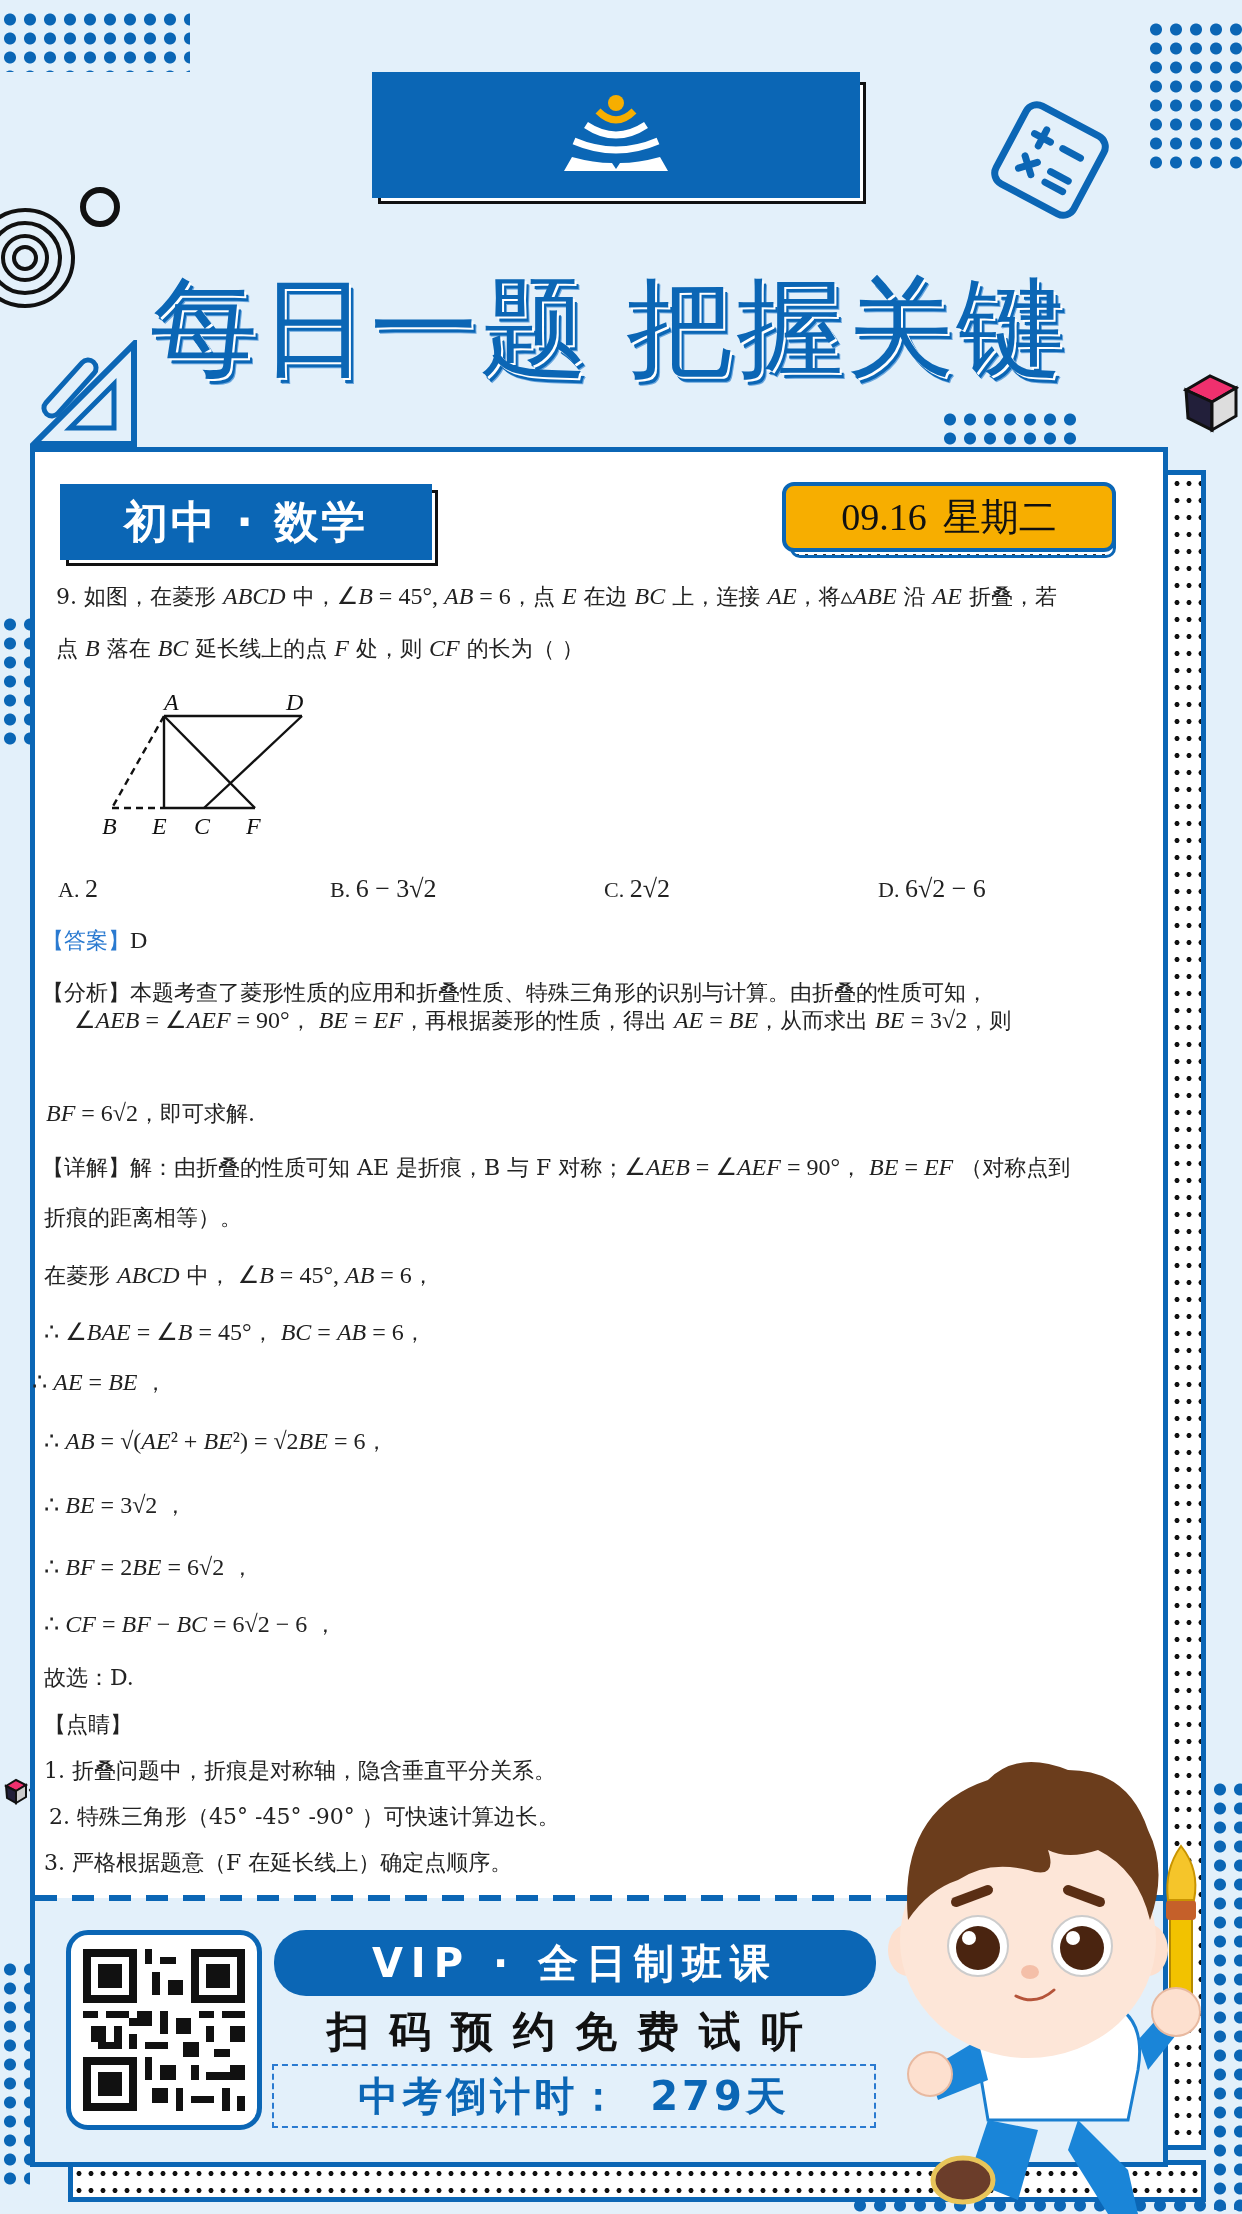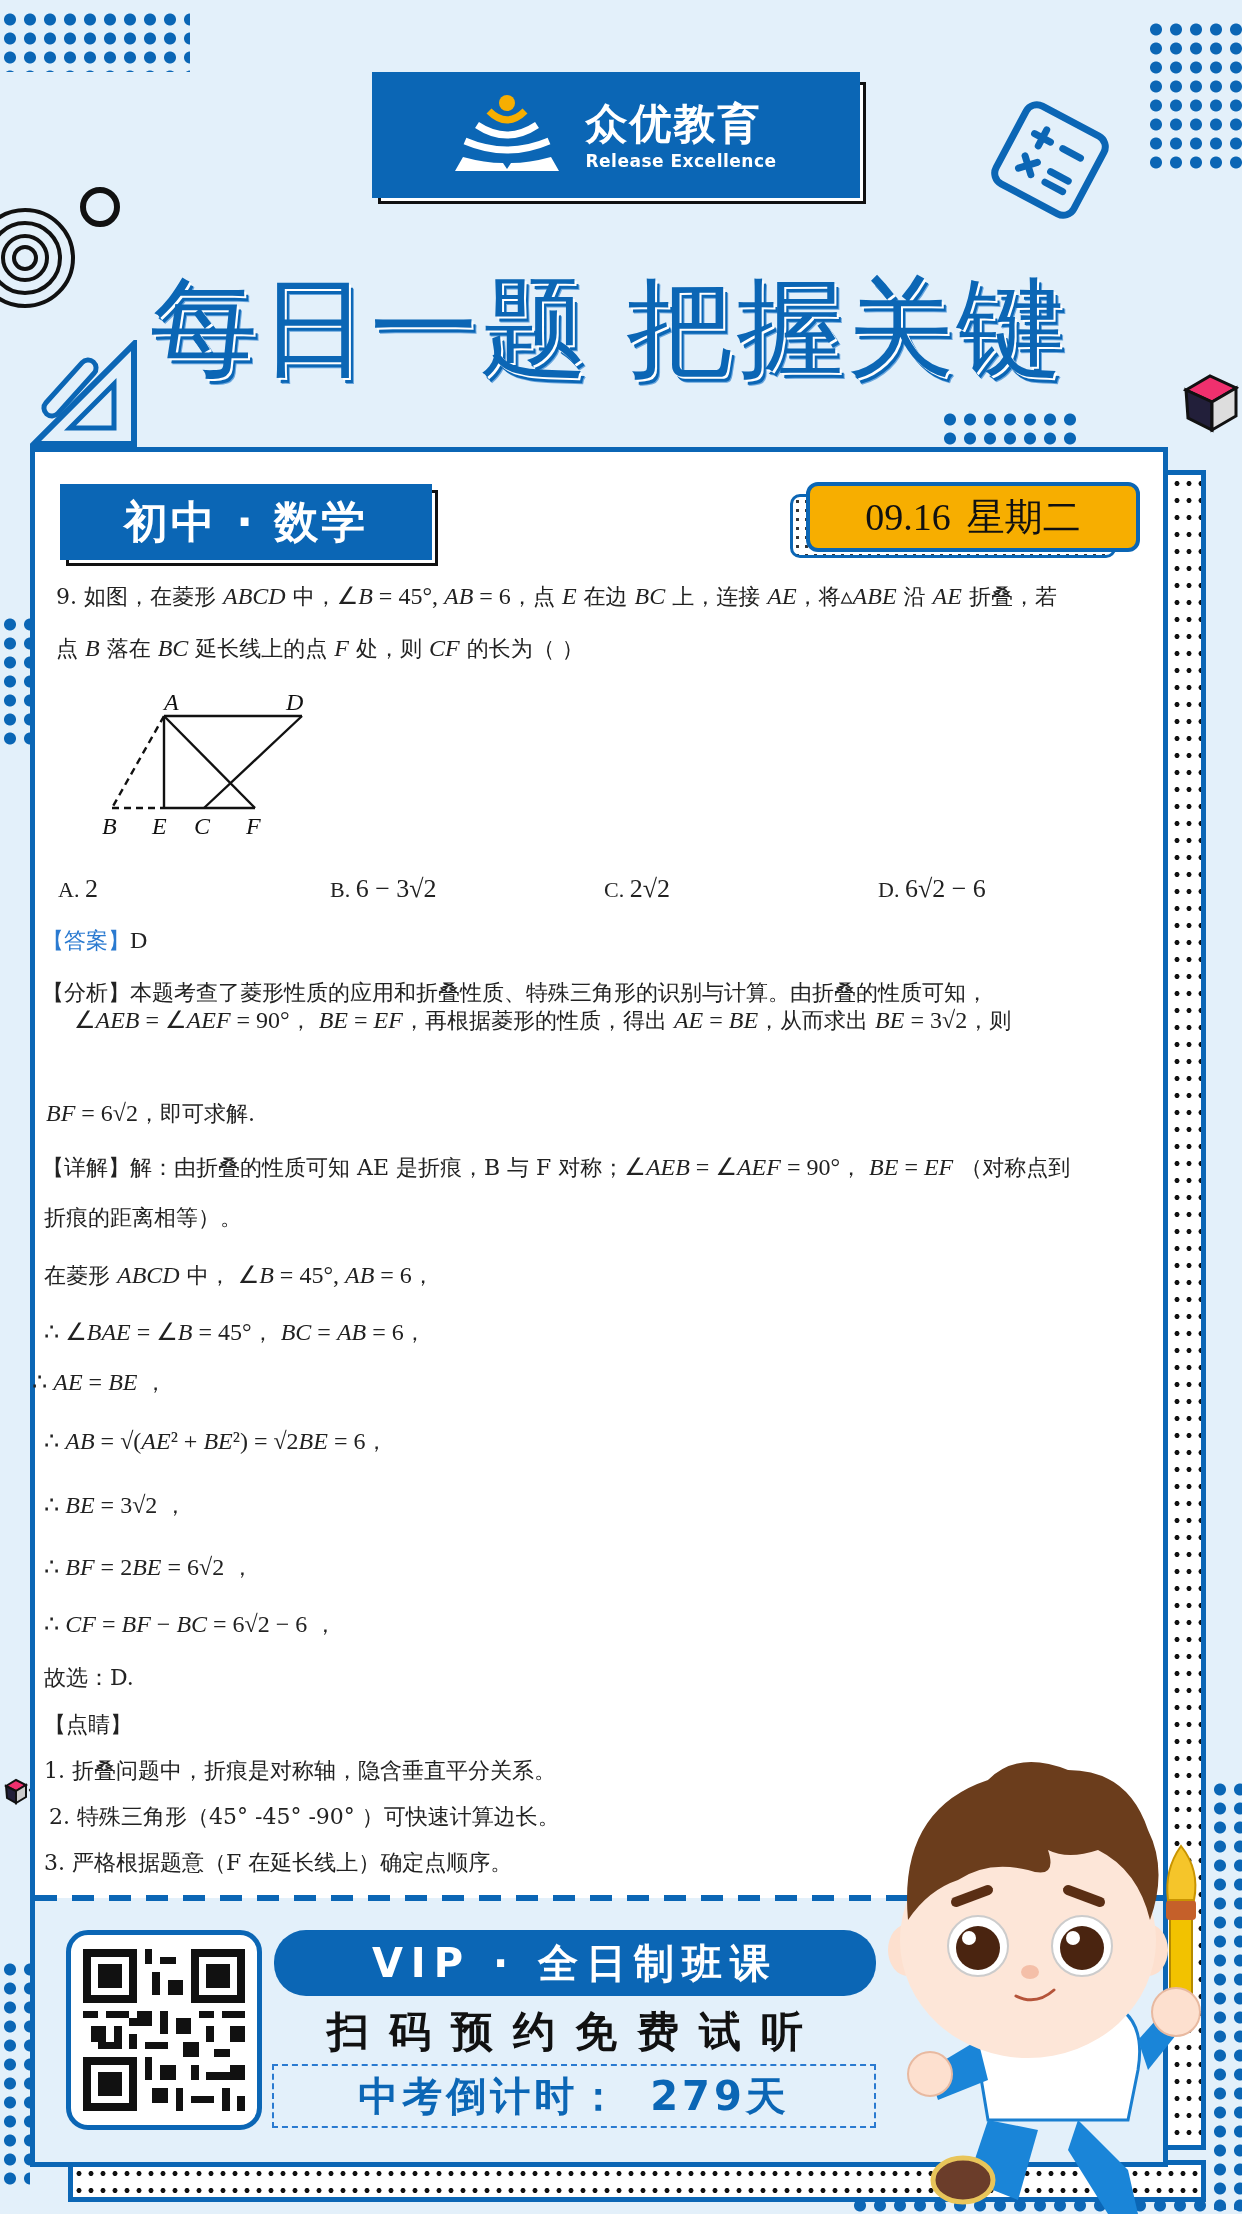--- a/index.html
+++ b/index.html
@@ -60,21 +60,21 @@
     left: 60px; top: 484px; width: 372px; height: 76px; background: #0b66b5;
     color: #fff; font-family: "DejaVu Sans", sans-serif; font-weight: bold; font-size: 44px;
     display: flex; align-items: center; justify-content: center; letter-spacing: 3px;
   }
   .date-shadow { left: 790px; top: 494px; width: 326px; height: 64px; border: 3px solid #0b66b5; border-radius: 10px;
     background-image: radial-gradient(circle, #333 1.4px, transparent 1.9px); background-size: 9px 9px; background-color: #fff; }
   .date-badge {
     left: 782px; top: 482px; width: 334px; height: 70px; background: #f7ae00;
     border: 4px solid #0b66b5; border-radius: 12px;
     font-family: "Liberation Serif", serif; font-size: 38px; color: #111;
-    display: flex; align-items: center; justify-content: center; gap: 16px; margin-left: 24px;
+    display: flex; align-items: center; justify-content: center; gap: 16px;
   }
 
   
   .txt { font-size: 22px; line-height: 30px; color: #222; white-space: nowrap; }
   .m { font-family: "Liberation Serif", serif; font-style: italic; font-size: 24px; }
   .mn { font-family: "Liberation Serif", serif; font-size: 24px; }
   .blue-bracket { color: #2a7ad0; }
 
   .opt { font-family: "Liberation Serif", serif; font-size: 22px; text-align: right; }
   .opt .v { font-size: 26px; }
@@ -151,24 +151,20 @@
 
 <div class="abs logo-shadow"></div>
 <div class="abs logo-box">
   <svg class="logo-mark" viewBox="0 0 104 84">
     <circle cx="52" cy="10" r="8" fill="#f7ae00"></circle>
     <path d="M34 18 Q52 36 70 18" fill="none" stroke="#f7ae00" stroke-width="7"></path>
     <path d="M22 32 Q52 52 82 32" fill="none" stroke="#fff" stroke-width="7"></path>
     <path d="M10 48 Q52 66 94 48" fill="none" stroke="#fff" stroke-width="7"></path>
     <path d="M0 78 L8 64 Q30 70 48 70 L52 76 L56 70 Q74 70 96 64 L104 78 Z" fill="#fff"></path>
   </svg>
-  <div class="logo-text">
-    <span class="logo-cn">众优教育</span>
-    <span class="logo-en">Release Excellence</span>
-  </div>
 </div>
 
 <div class="abs big-title">每日一题  把握关键</div>
 
 <div class="abs card-frame-right dots-black"></div>
 <div class="abs card-frame-bottom dots-black"></div>
 <div class="abs card"></div>
 
 <div class="abs subject-shadow"></div>
 <div class="abs subject-label">初中 · 数学</div>

